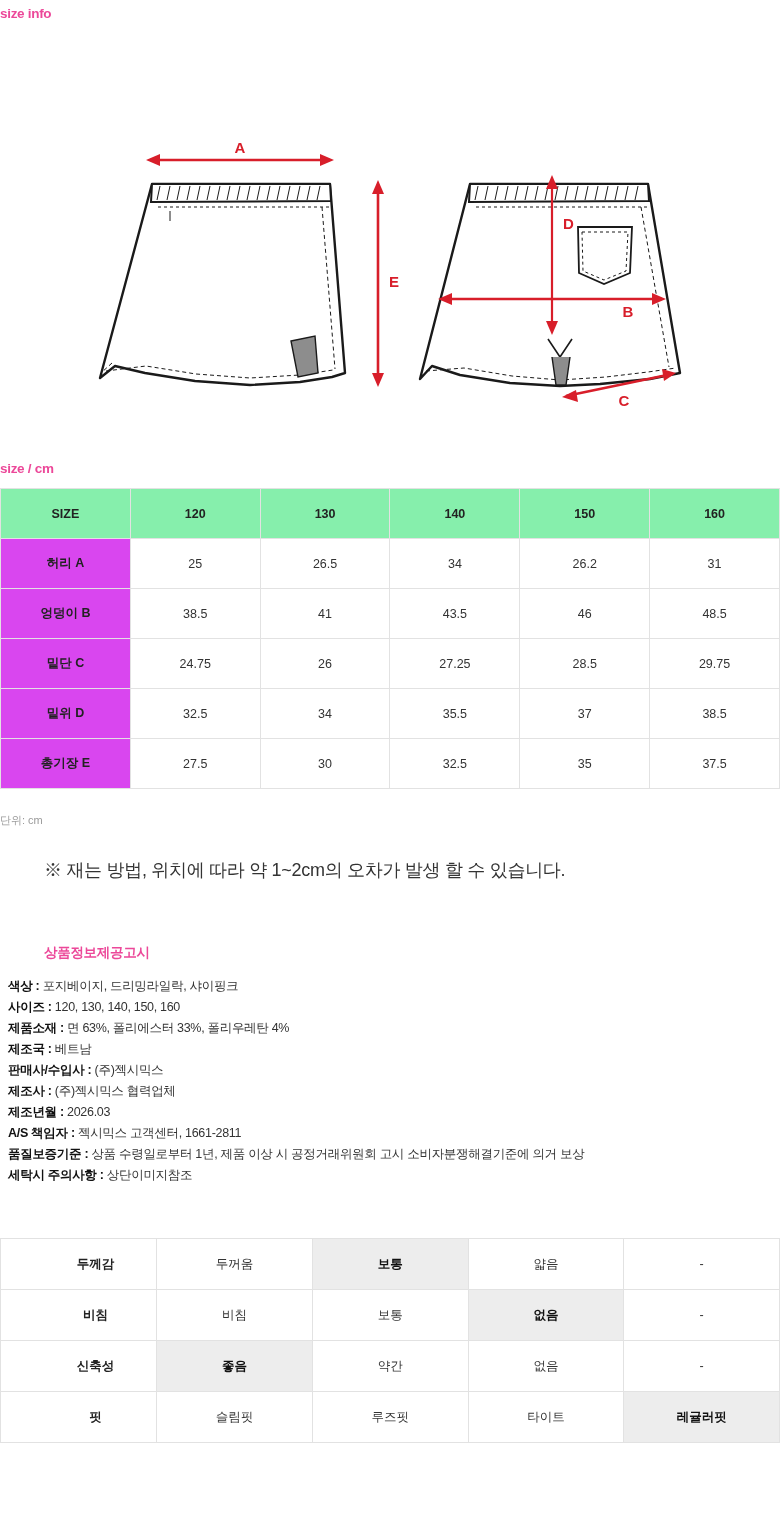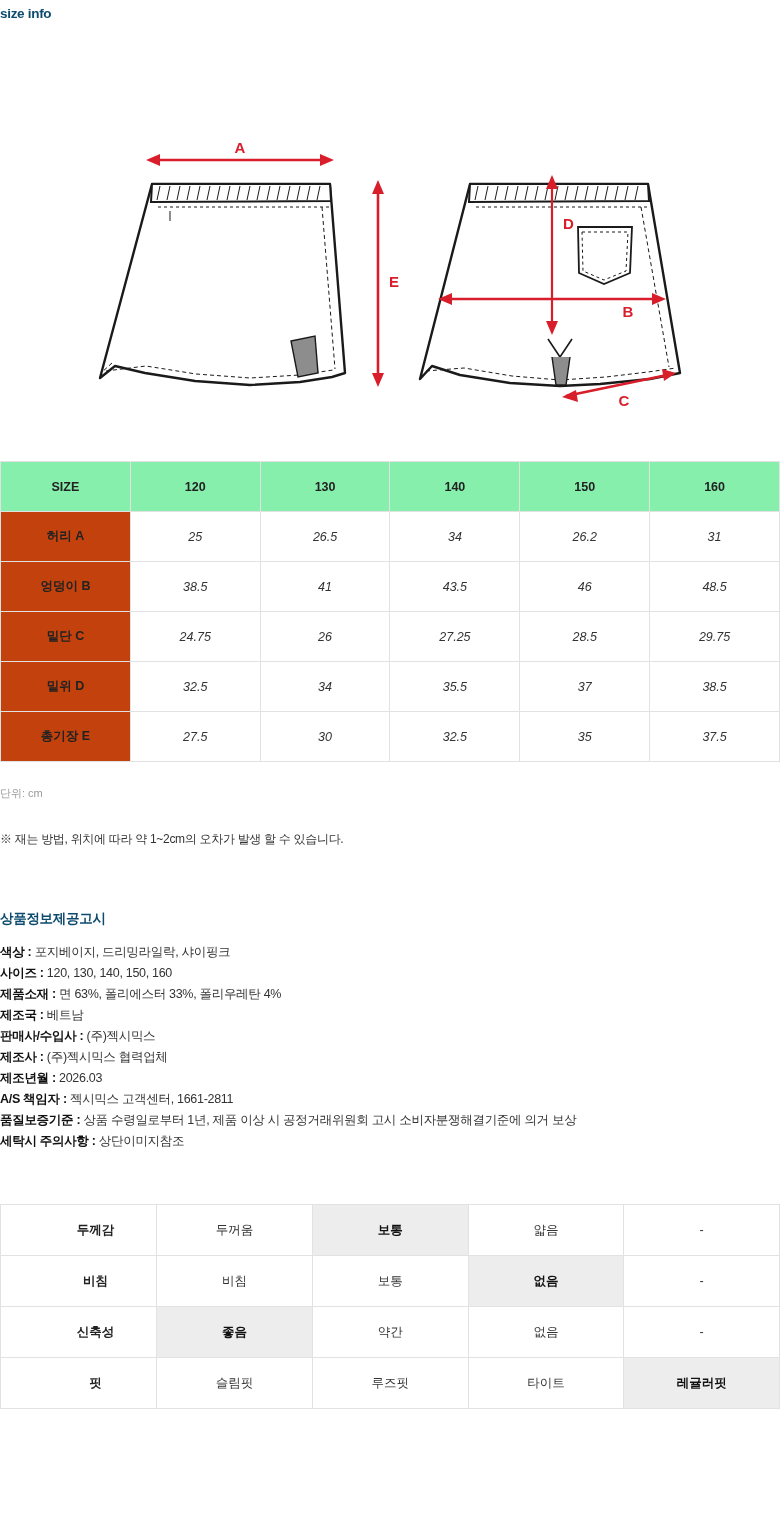--- a/index.html
+++ b/index.html
@@ -8,21 +8,21 @@
     width: 780px;
     background: #ffffff;
     font-family: "Liberation Sans", sans-serif;
     color: #222;
   }
   .page { width: 780px; position: relative; }
 
   .section-title {
     font-size: 13.5px;
     font-weight: bold;
-    color: #0c4a6e;
+    color: #ec4899;
     letter-spacing: -0.3px;
   }
 
   #size-info-title { margin: 6px 0 0 0; }
 
   .diagram-wrap {
     width: 780px;
     height: 440px;
     position: relative;
   }
@@ -41,42 +41,43 @@
     font-size: 12.5px;
     color: #333;
     font-weight: normal;
   }
   table.size-table thead th {
     background: #86efac;
     font-weight: bold;
     color: #222;
   }
   table.size-table tbody th {
-    background: #c2410c;
+    background: #d946ef;
     font-weight: bold;
     color: #222;
     width: 130px;
   }
-  table.size-table td { background: #fff; font-style: italic; }
+  table.size-table td { background: #fff; }
 
   .unit-note {
     font-size: 11px;
     color: #9a9a9a;
     margin: 24px 0 0 0;
   }
   .tolerance-note {
-    font-size: 12px;
+    font-size: 18px;
     color: #333;
     margin: 30px 0 0 0;
     letter-spacing: -0.3px;
-  }
-
-  #notice-title { margin: 62px 0 14px 0; }
-
-  .notice-list { margin: 0; padding: 0; list-style: none; }
+    padding-left: 44px;
+  }
+
+  #notice-title { margin: 62px 0 14px 0; padding-left: 44px; }
+
+  .notice-list { margin: 8px; padding: 0; list-style: none; }
   .notice-row {
     font-size: 12.5px;
     color: #333;
     line-height: 21px;
     letter-spacing: -0.3px;
   }
   .notice-row .k { font-weight: bold; color: #111; }
   .notice-row .v { font-weight: normal; }
 
   table.fit-table {
@@ -214,20 +215,21 @@
         <text x="628" y="296" font-size="15" font-weight="bold" fill="#d81e2a" text-anchor="middle">B</text>
 
         <line x1="566" y1="375" x2="672" y2="353" stroke="#d81e2a" stroke-width="2.6"></line>
         <polygon points="562,376 576,369 578,381" fill="#d81e2a"></polygon>
         <polygon points="676,352 662,348 664,360" fill="#d81e2a"></polygon>
         <text x="624" y="385" font-size="15" font-weight="bold" fill="#d81e2a" text-anchor="middle">C</text>
       </g>
     </svg>
   </div>
 
+  <div class="section-title" id="size-cm-title">size / cm</div>
 
   <table class="size-table">
     <thead>
       <tr>
         <th>SIZE</th>
         <th>120</th>
         <th>130</th>
         <th>140</th>
         <th>150</th>
         <th>160</th>

